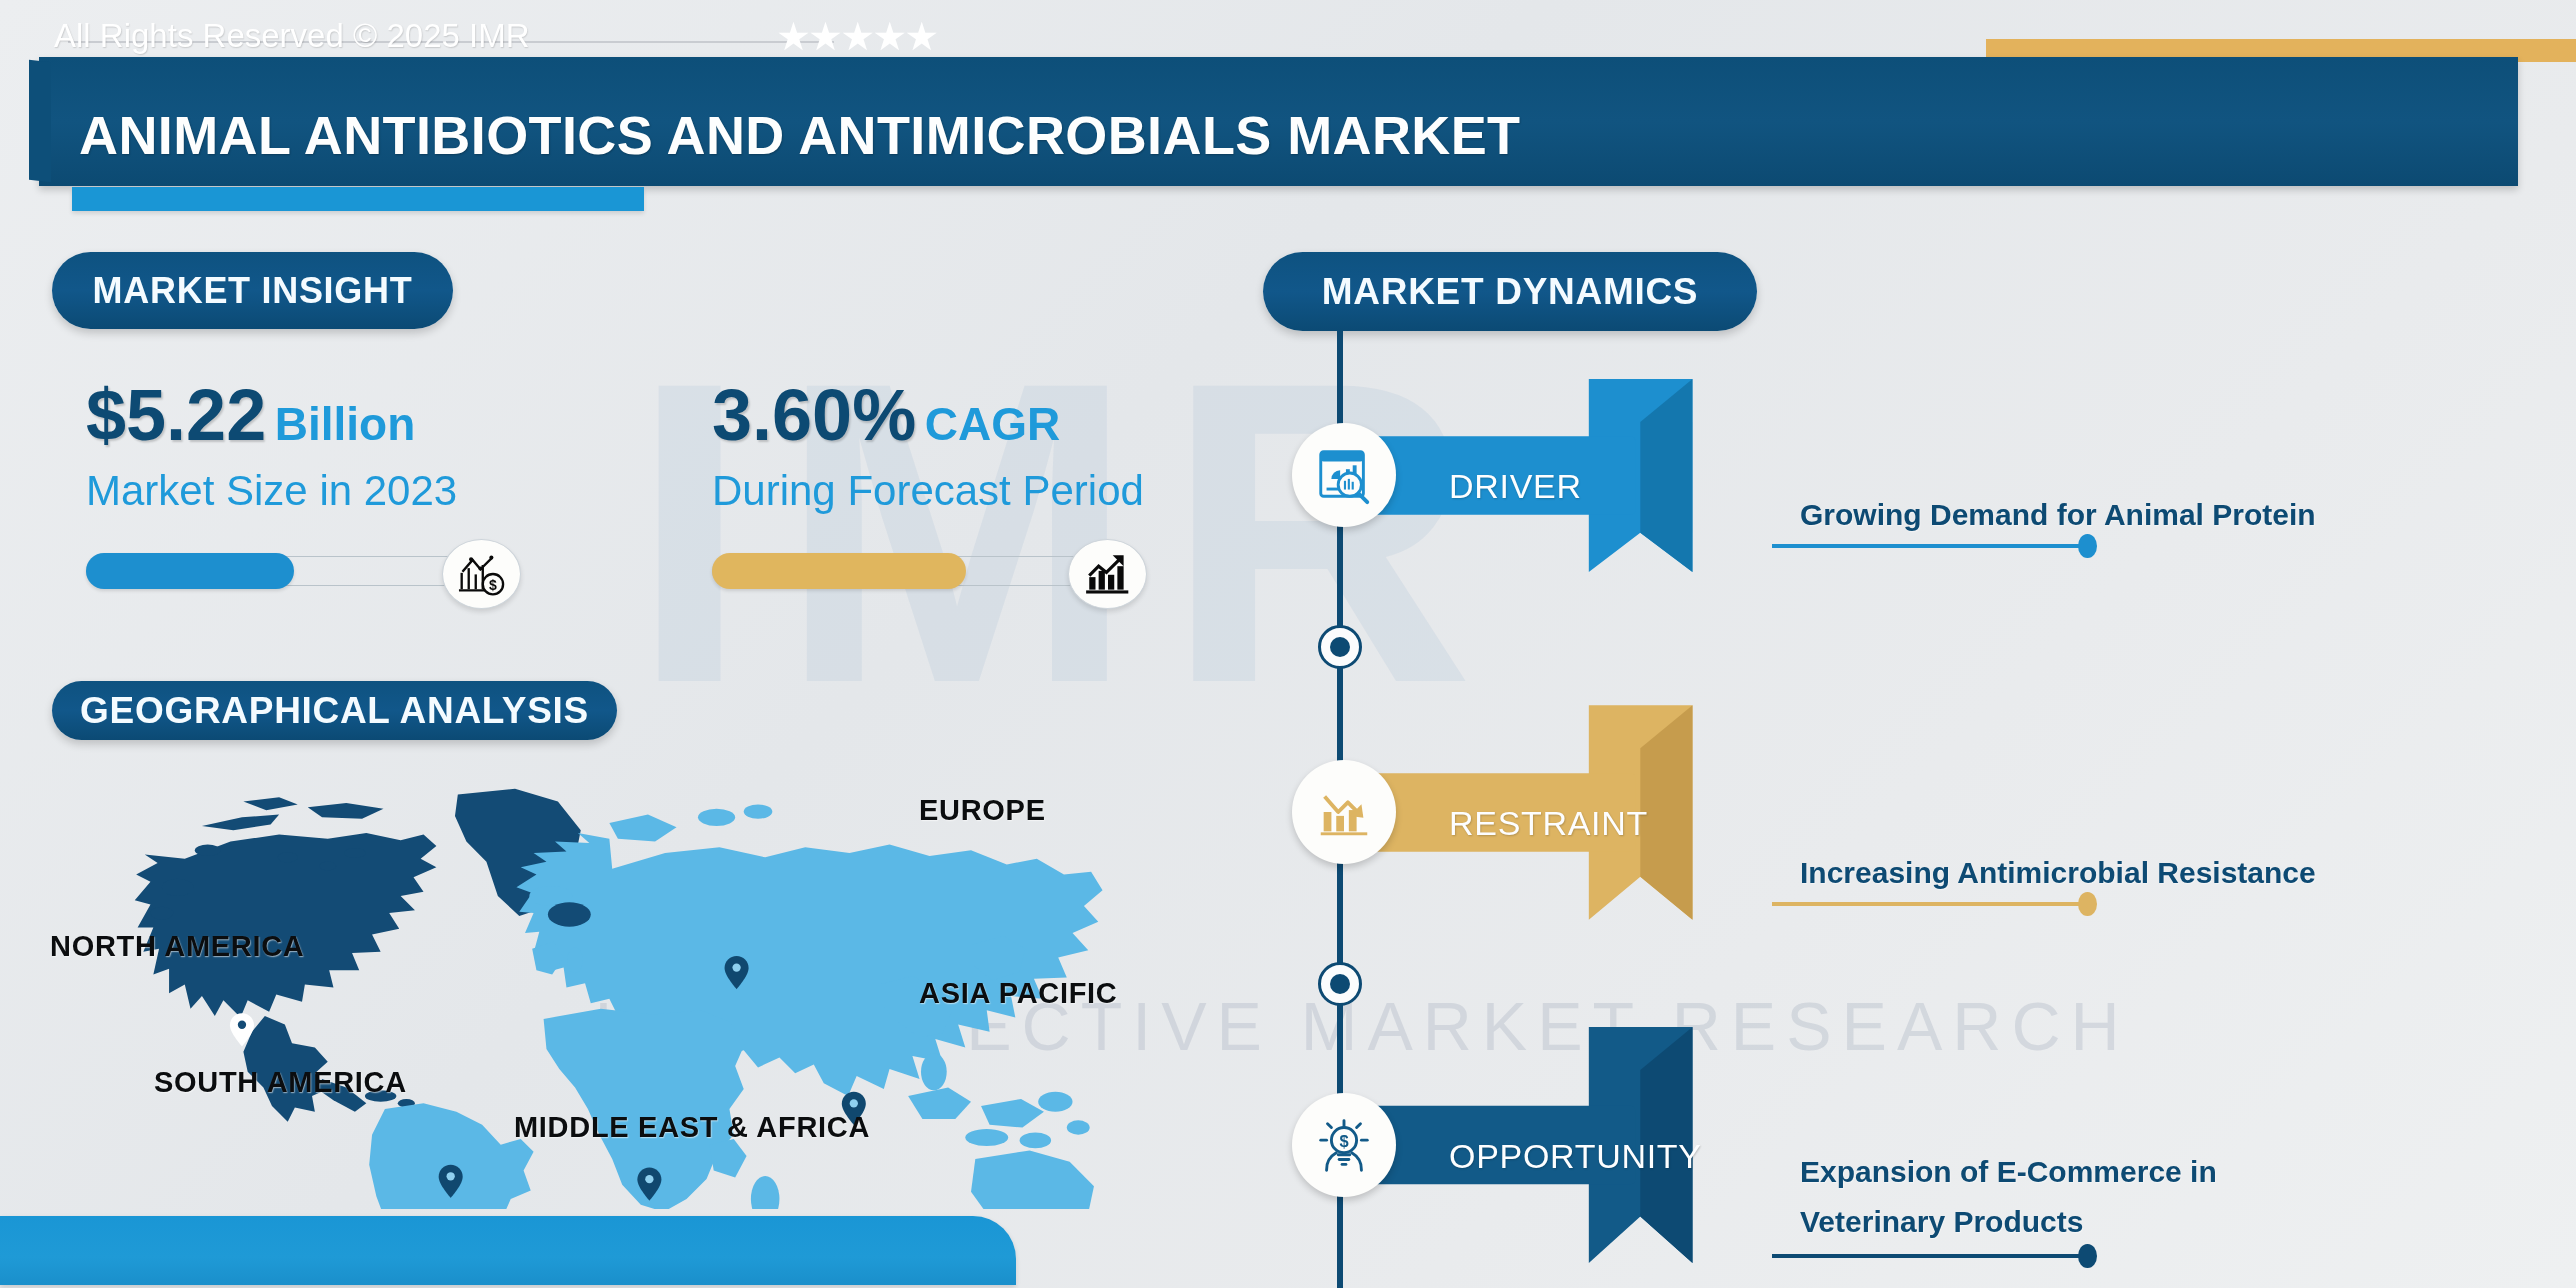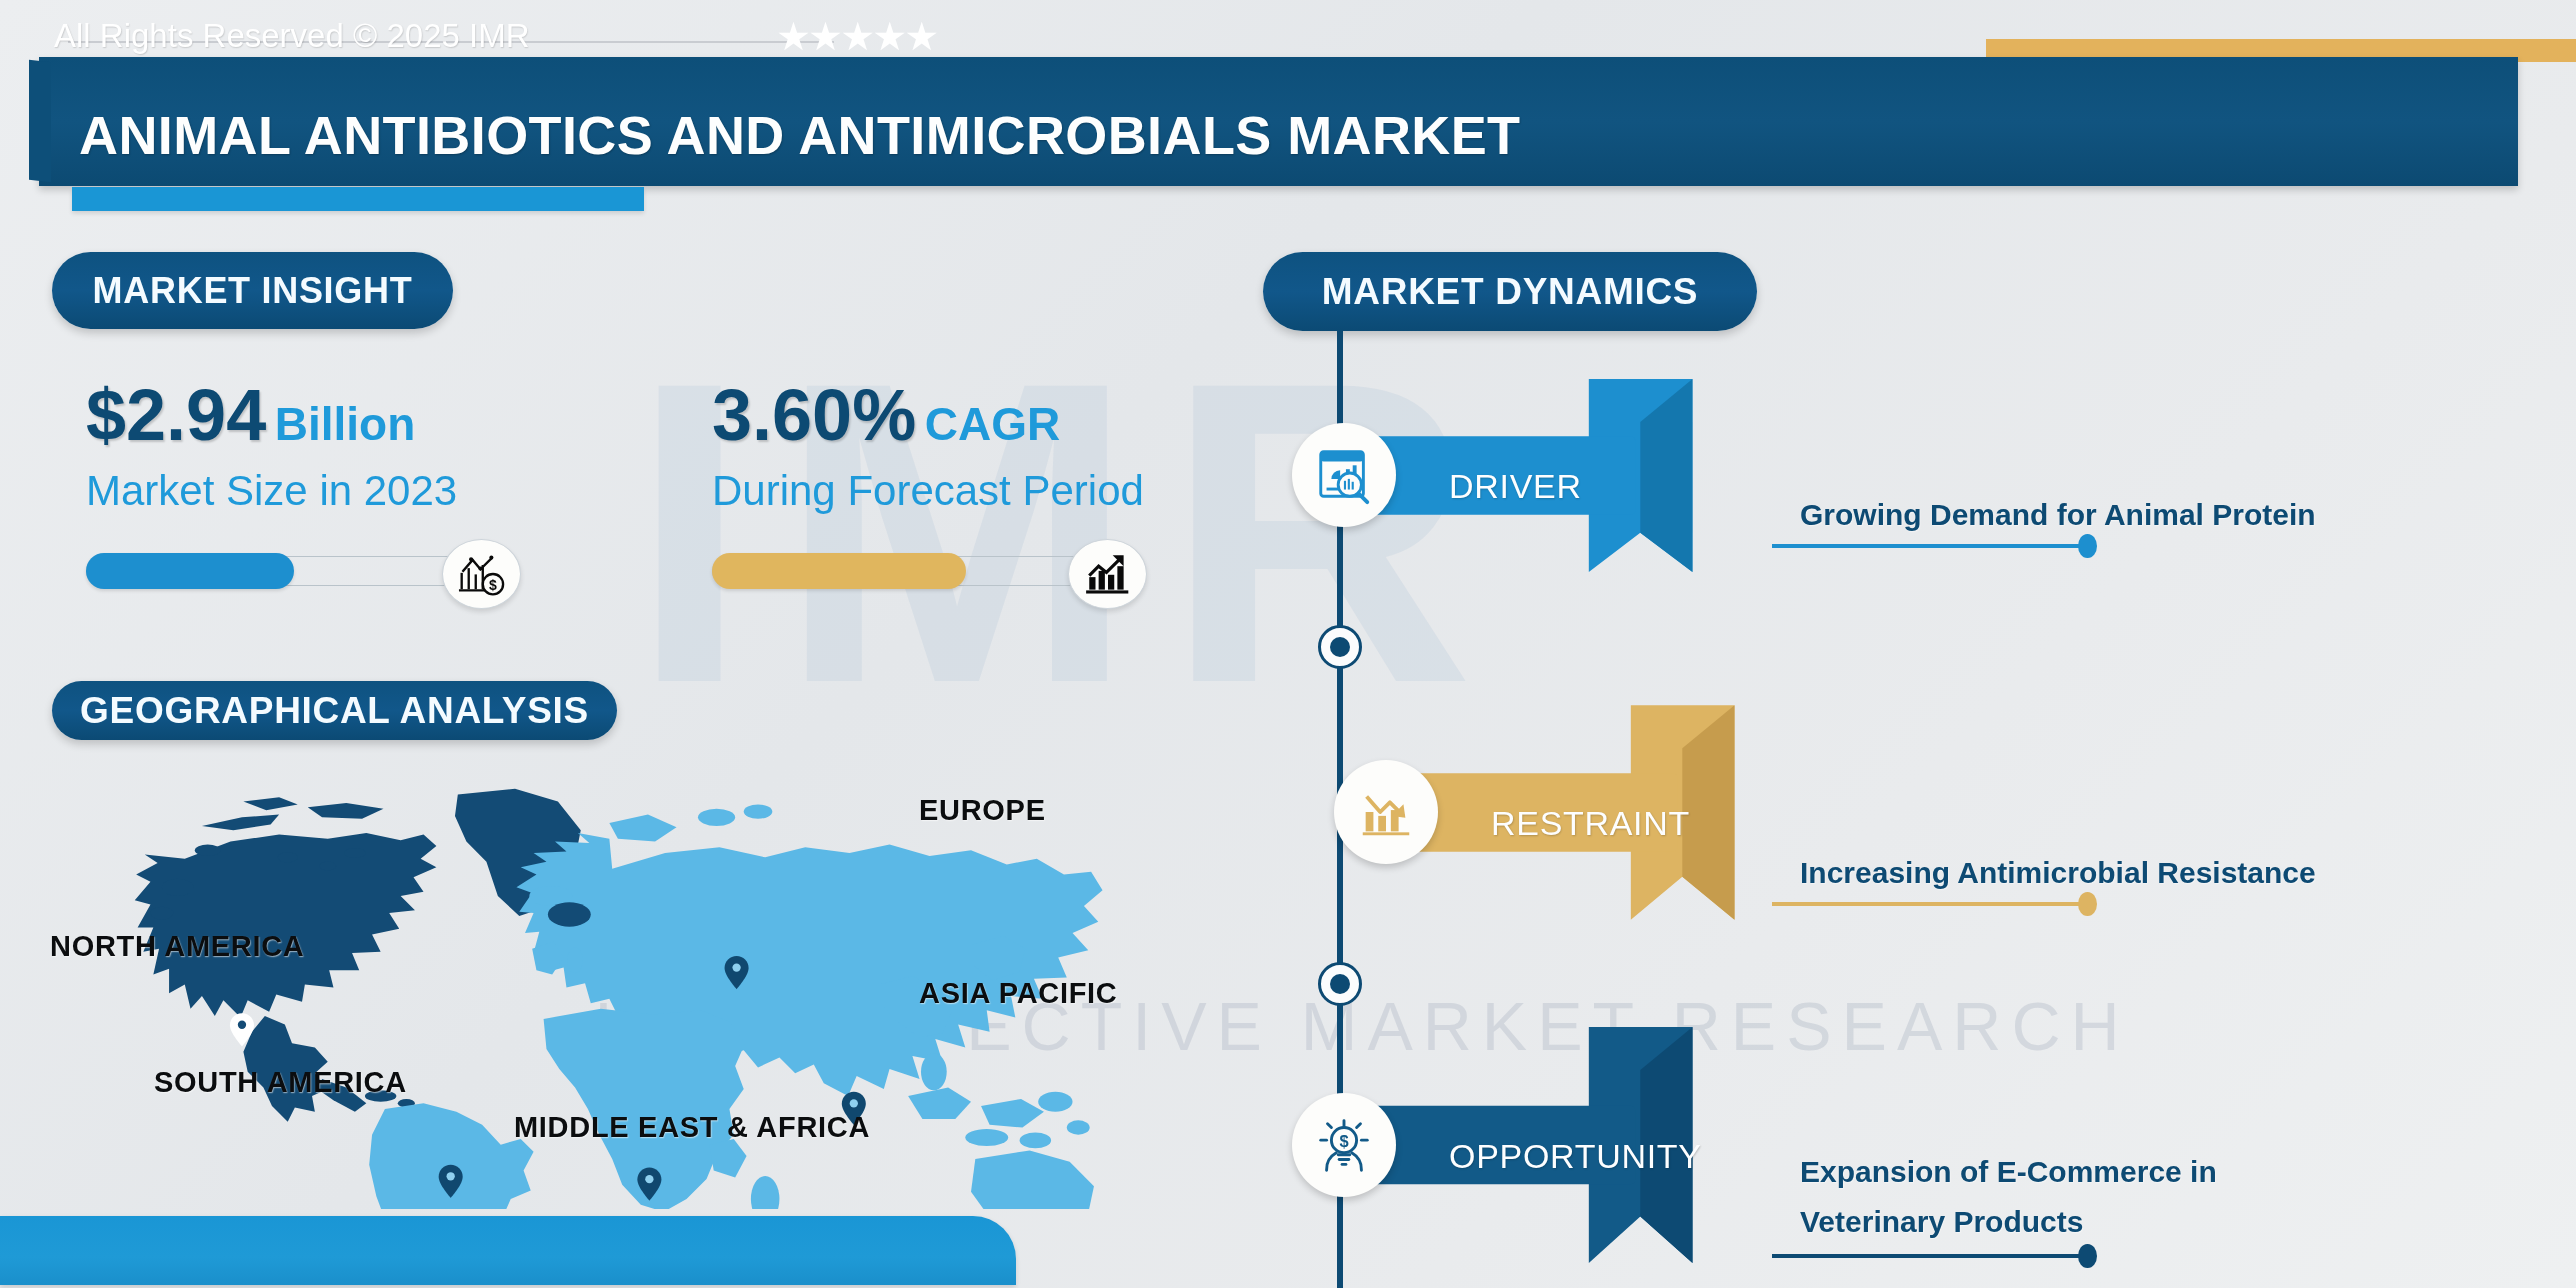--- a/index.html
+++ b/index.html
@@ -194,21 +194,21 @@
   <div class="hdr-bar">
       <div class="skew-l"></div>
     </div>
   <div class="hdr-underline"></div>
   <div class="hdr-title">ANIMAL ANTIBIOTICS AND ANTIMICROBIALS MARKET</div>
 
   <div class="pill" id="pill-insight">MARKET INSIGHT</div>
 
   <div class="stat" id="stat-size">
     <div class="stat-top">
-      <span class="stat-big">$2.94</span><span class="stat-unit">Billion</span>
+      <span class="stat-big">$5.22</span><span class="stat-unit">Billion</span>
     </div>
     <div class="stat-sub">Market Size in 2023</div>
     <div class="bar-wrap">
       <div class="bar-track"></div>
       <div class="bar-fill" id="bar-fill-size"></div>
       <div class="bar-badge" id="badge-size">
         <svg width="50" height="50" viewBox="0 0 64 64">
           <g stroke="#0a0a0a" stroke-width="3" fill="none" stroke-linecap="square">
             <path d="M6 50 L6 32"></path>
               <path d="M15 50 L15 26"></path>
@@ -411,21 +411,21 @@
             <path d="M41 39 L41 47"></path>
         </g>
         <path d="M47 51 L56 60" stroke="#1d8fcf" stroke-width="4" stroke-linecap="round"></path>
       </svg>
     </div>
   </div>
   <div class="dyn-text" style="left:1800px; top:494px;">Growing Demand for Animal Protein</div>
   <div class="dyn-underline" style="left:1772px; top:544px; width:315px; background:#1d8fcf;"></div>
   <div class="dyn-uldot" style="left:2078px; top:534px; background:#1d8fcf;"></div>
 
-  <div class="dyn-row" style="left:1377px; top:773px; width:429px; height:79px;">
+  <div class="dyn-row" style="left:1335px; top:773px; width:429px; height:79px;">
     <svg width="429" height="215" viewBox="0 0 600 300" style="position:absolute;left:0;top:-68px;">
       <polygon points="355,0 500,0 500,300 427,240 355,300" fill="#ddb462"></polygon>
       <polygon points="427,240 500,300 500,0 427,60" fill="#c69c4d"></polygon>
       <rect x="0" y="95" width="420" height="110" rx="6" fill="#ddb462"></rect>
     </svg>
     <div class="ribbon-label">RESTRAINT</div>
     <div class="dyn-icon">
       <svg width="62" height="62" viewBox="0 0 64 64">
         <g fill="#ddb462">
           <rect x="11" y="32" width="8" height="20"></rect>

